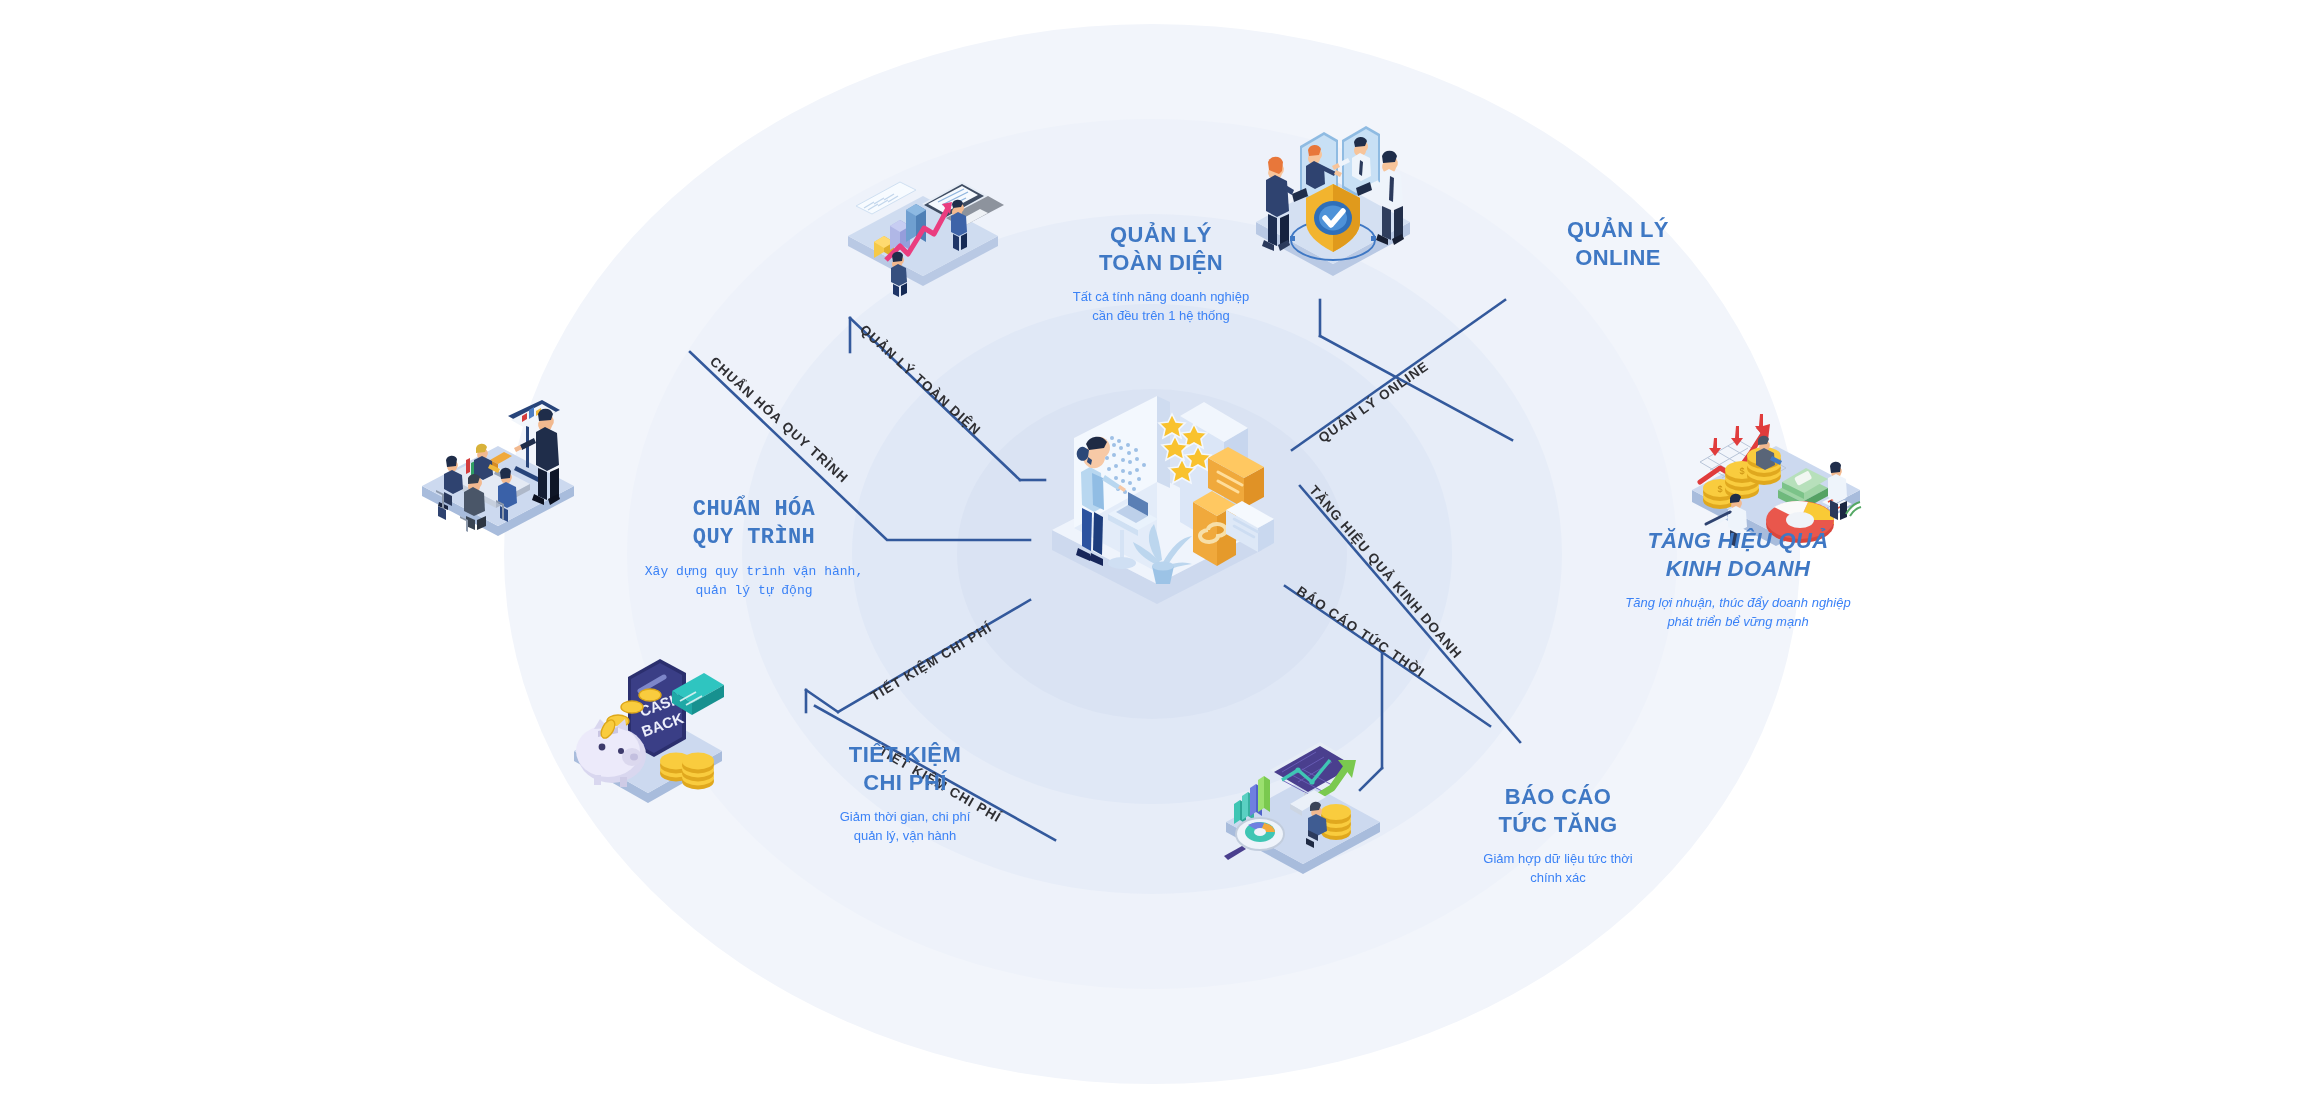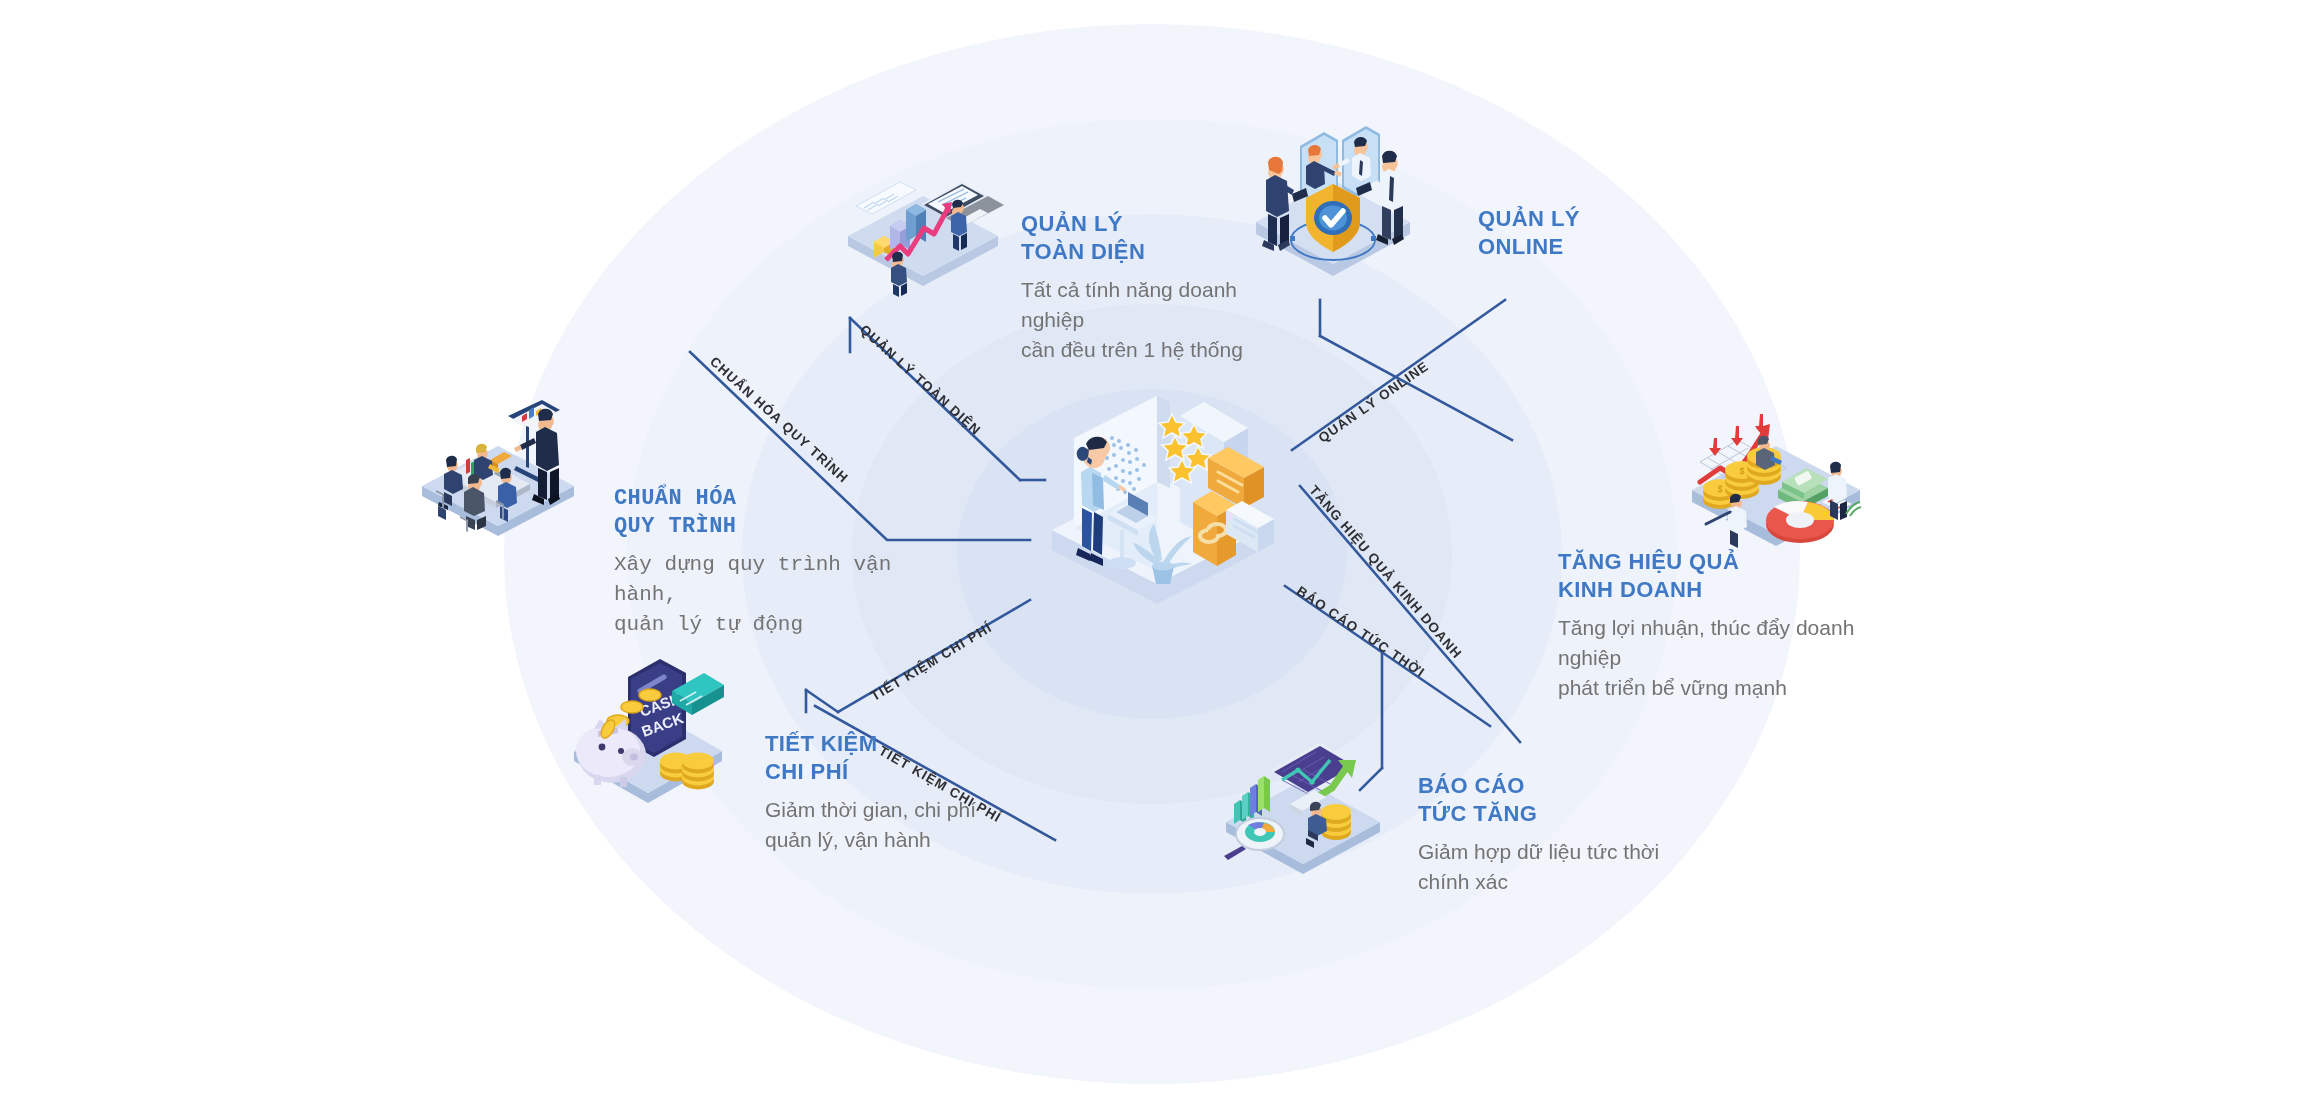--- a/index.html
+++ b/index.html
@@ -34,28 +34,28 @@
   .node { position:absolute; }
   .node-title{
     color:#3f78c4;
     font-size:22px;
     font-weight:700;
     line-height:1.28;
     letter-spacing:.4px;
     white-space:pre-line;
   }
   .node-desc{
-    color:#737373;
-    font-size:21px;
+    color:#3b82f6;
+    font-size:13px;
     line-height:1.42;
     margin-top:9px;
     white-space:pre-line;
   }
   .node.right-text .node-title,
-  .node.right-text .node-desc { text-align:left; }
+  .node.right-text .node-desc { text-align:center;margin-top:11px; }
 
   
   .art { position:absolute; }
   .art svg { display:block; }
 
   
   #center-art { position:absolute; left:1012px; top:352px; width:290px; height:290px; }
 </style>
 </head>
 <body>
@@ -501,21 +501,21 @@
       <path d="M152,80 l8,-4 l10,5 l1,18 l-10,5 l-9,-5 Z" fill="#eef4fb"></path>
       <path d="M154,102 l8,4 l0,16 l-8,-4 Z" fill="#2b3a5c"></path>
       <path d="M164,106 l7,-3 l0,16 l-7,3 Z" fill="#1c2742"></path>
 
       <g stroke="#55a865" stroke-width="2" fill="none">
         <path d="M170,116 q6,-10 14,-12"></path>
         <path d="M174,118 q4,-7 11,-9"></path>
       </g>
     </svg>
   </div>
-  <div class="node right-text" style="left:1558px; top:548px; width:360px;">
+  <div class="node right-text" style="left:1558px; top:516px; width:360px;font-style:italic;">
     <div class="node-title">TĂNG HIỆU QUẢ
 KINH DOANH</div>
     <div class="node-desc">Tăng lợi nhuận, thúc đẩy doanh nghiệp
 phát triển bể vững mạnh</div>
   </div>
 
   <div class="art" style="left:558px; top:655px;">
     <svg width="180" height="160" viewBox="0 0 180 160">
       <path d="M90,148 L16,106 L16,96 L90,138 L164,96 L164,106 Z" fill="#a8bcdc"></path>
       <path d="M90,138 L16,96 L90,54 L164,96 Z" fill="#ccd9ef"></path>

